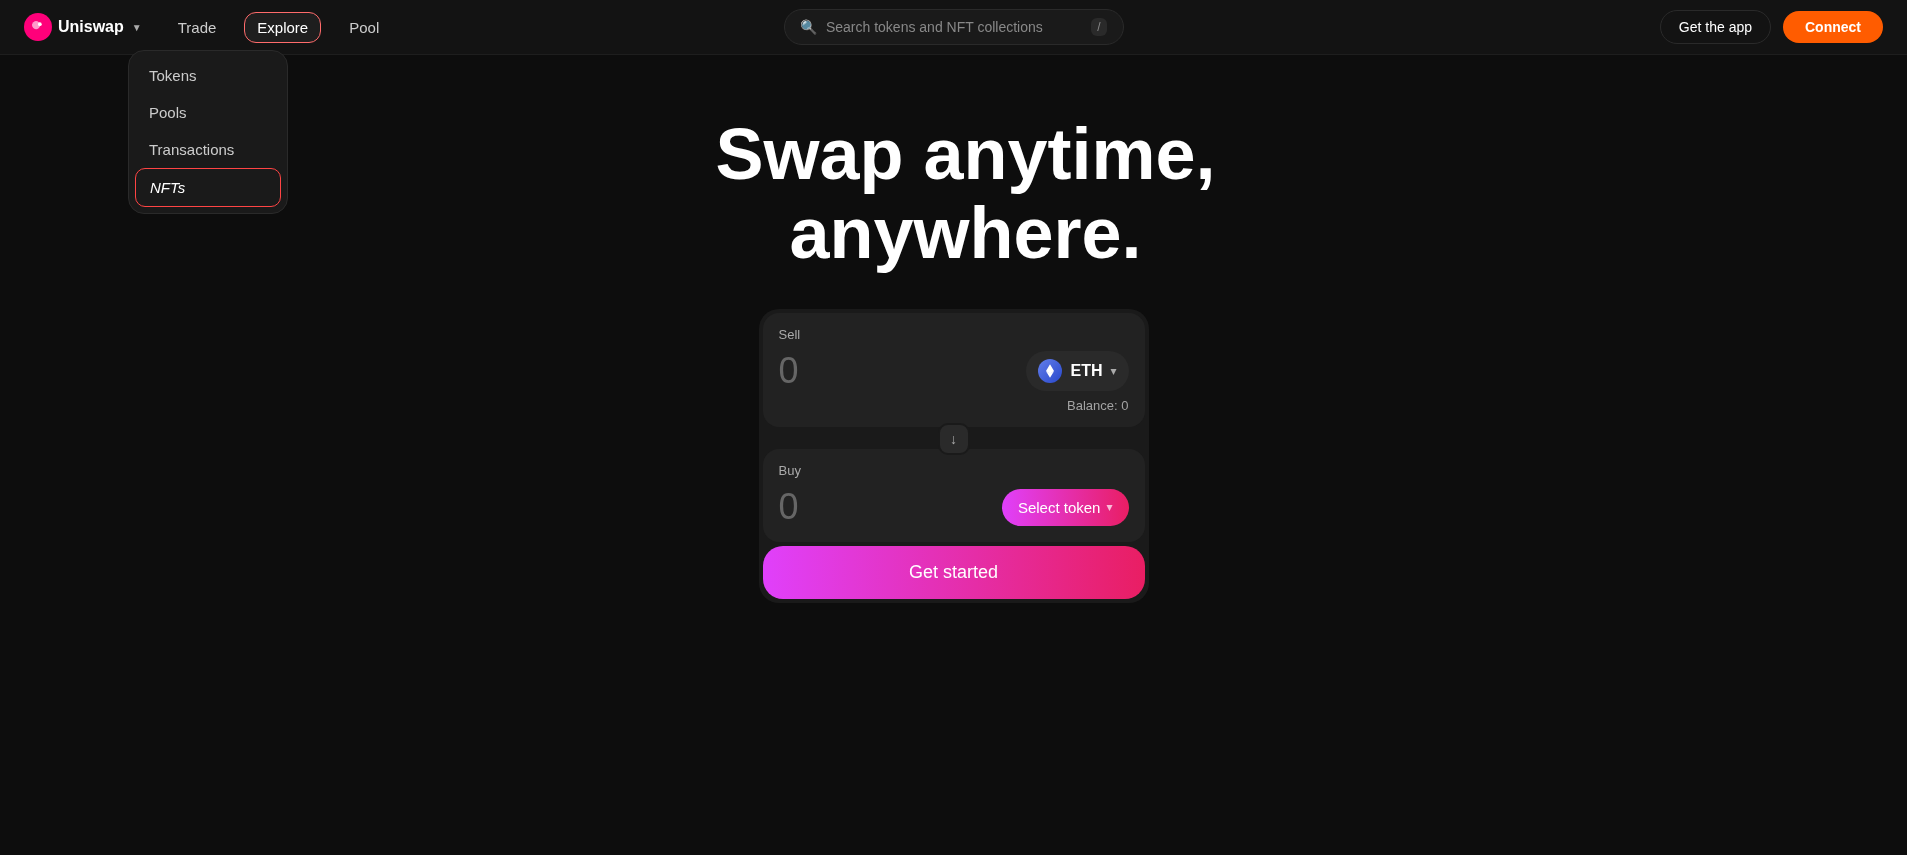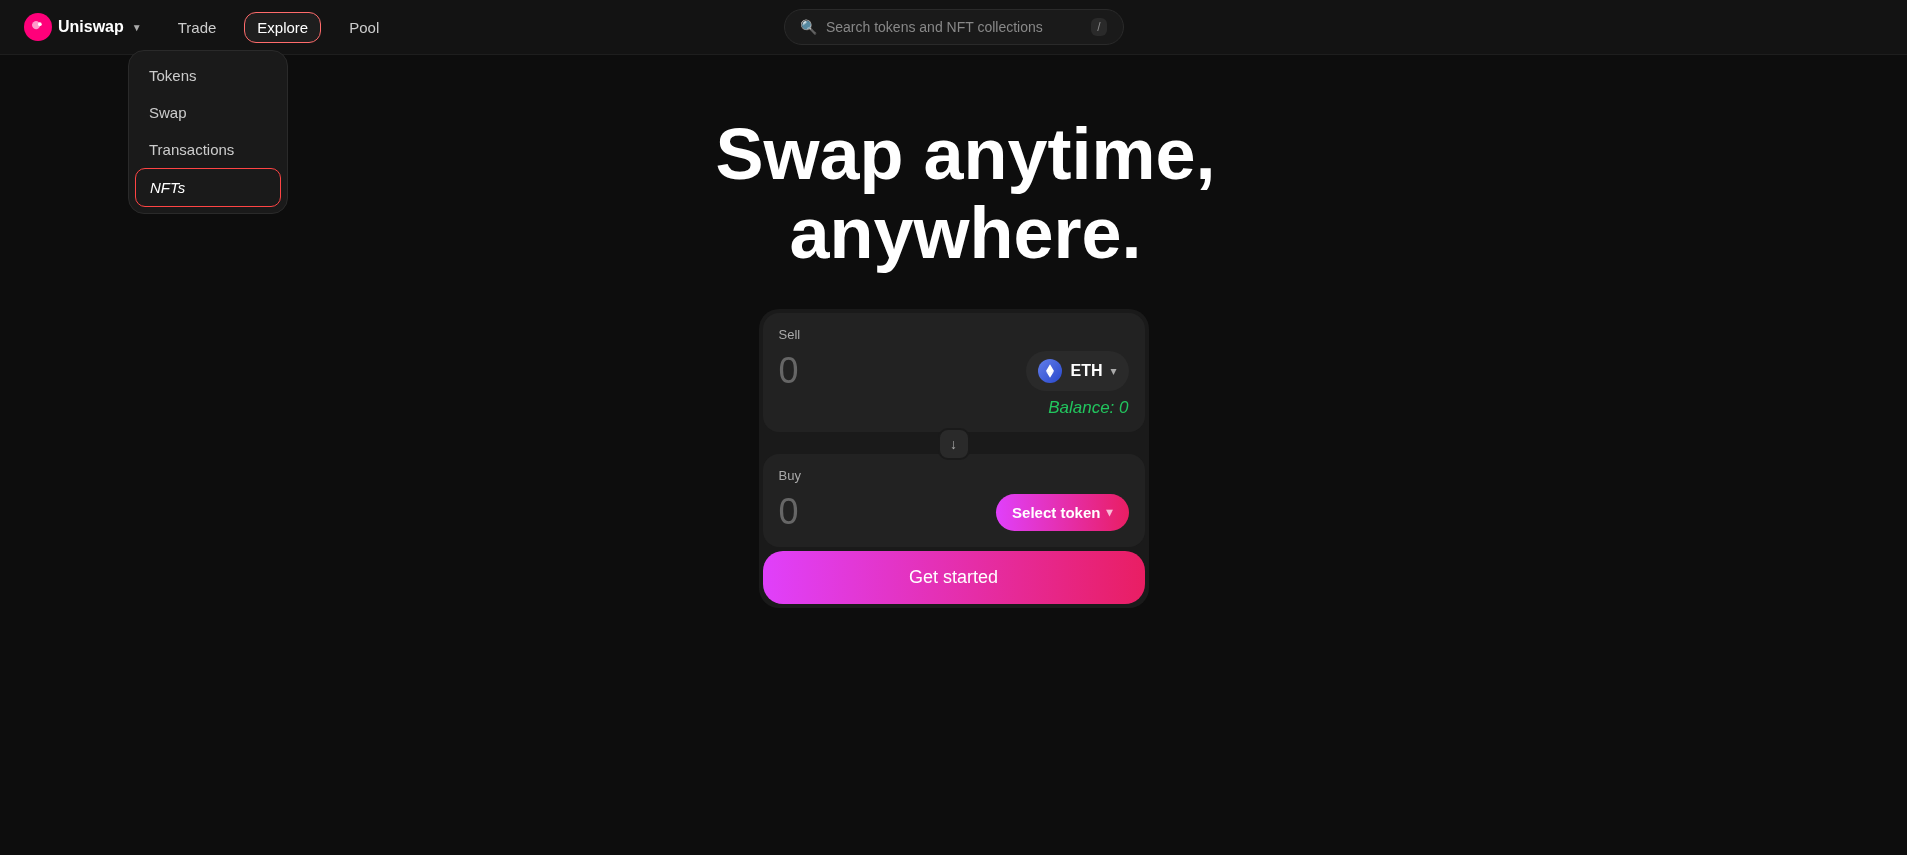--- a/index.html
+++ b/index.html
@@ -235,23 +235,22 @@
       color: #aaa;
       font-size: 12px;
     }
 
     .balance-row {
       display: flex;
       justify-content: flex-end;
       margin-top: 6px;
     }
     .balance-text {
-      font-size: 17px;
-      color: #22c55e;
-      font-style: italic;
+      font-size: 13px;
+      color: #a3a3a3;
     }
 
     .swap-divider {
       display: flex;
       justify-content: center;
       align-items: center;
       height: 28px;
       position: relative;
       margin: -4px 0;
       z-index: 10;
@@ -274,21 +273,21 @@
       display: flex;
       align-items: center;
       gap: 6px;
       background: linear-gradient(90deg, #e040fb, #e91e63);
       border-radius: 24px;
       padding: 10px 16px;
       cursor: pointer;
       border: none;
       color: #fff;
       font-size: 15px;
-      font-weight: 700;
+      font-weight: 400;
     }
     .select-token-btn .chevron-icon {
       color: rgba(255,255,255,0.7);
     }
 
     .get-started-btn {
       width: 100%;
       padding: 16px;
       border-radius: 20px;
       background: linear-gradient(90deg, #e040fb, #e91e63);
@@ -331,33 +330,37 @@
   </div>
 
   <nav class="nav-links">
     <div class="nav-item">Trade</div>
     <div class="nav-item active">Explore</div>
     <div class="nav-item">Pool</div>
   </nav>
 
   <div class="dropdown-menu">
     <div class="dropdown-item">Tokens</div>
-    <div class="dropdown-item">Swap</div>
+    <div class="dropdown-item">Pools</div>
     <div class="dropdown-item">Transactions</div>
     <div class="dropdown-item highlighted">NFTs</div>
   </div>
 
   <div class="header-center">
     <div class="search-bar">
       <span class="search-icon">🔍</span>
       <span class="search-input-text">Search tokens and NFT collections</span>
       <span class="search-shortcut">/</span>
     </div>
   </div>
 
+  <div class="header-right">
+    <button class="get-app-btn">Get the app</button>
+    <button class="connect-btn">Connect</button>
+  </div>
 </header>
 
 <main>
   <h1 class="hero-title">
     <span>Swap anytime,</span><br>
     <span>anywhere.</span>
   </h1>
 
   <div class="swap-card">
     

